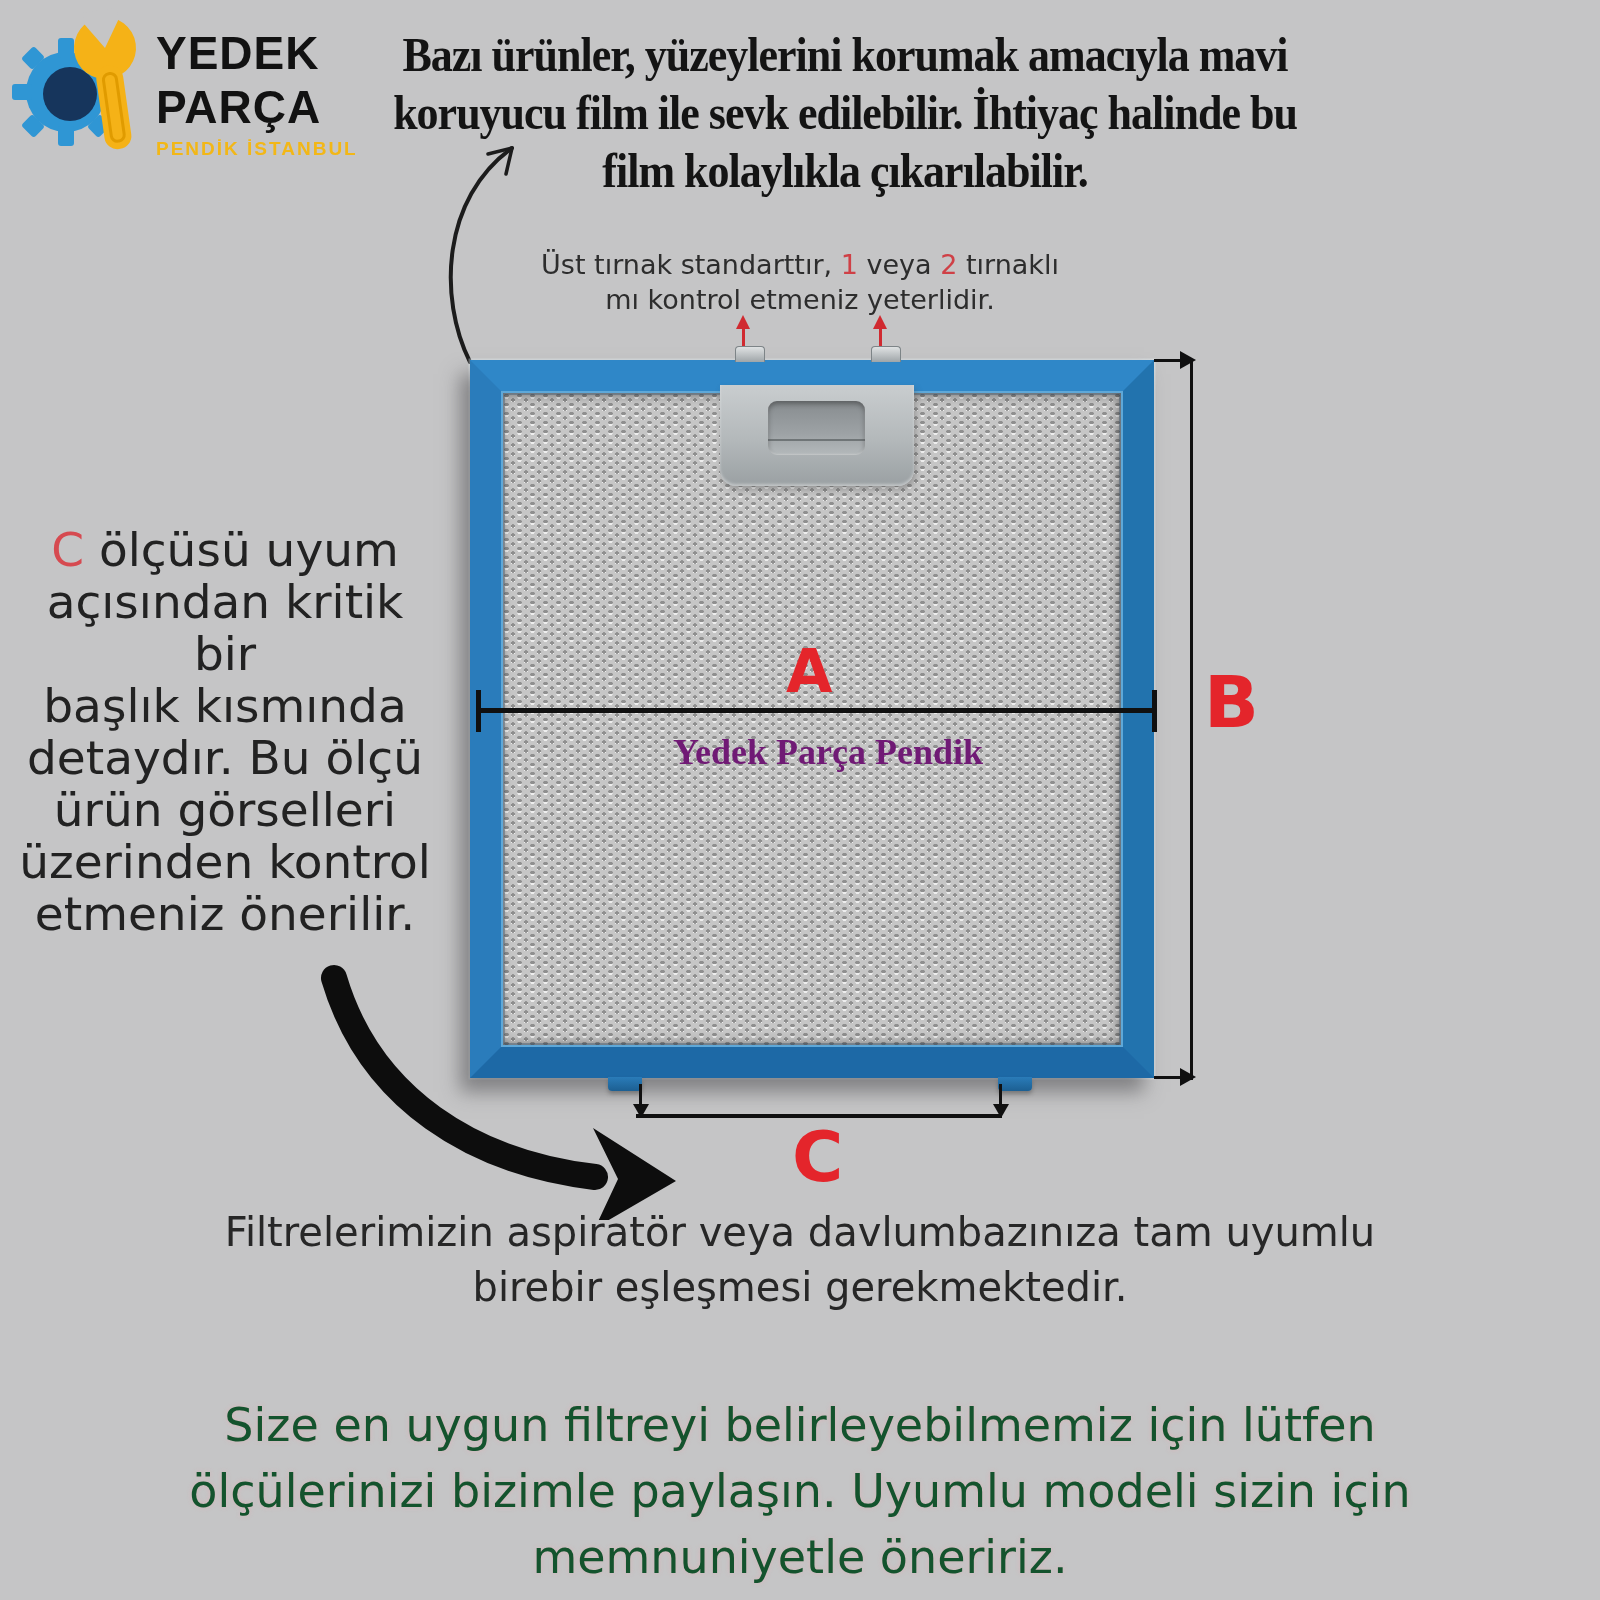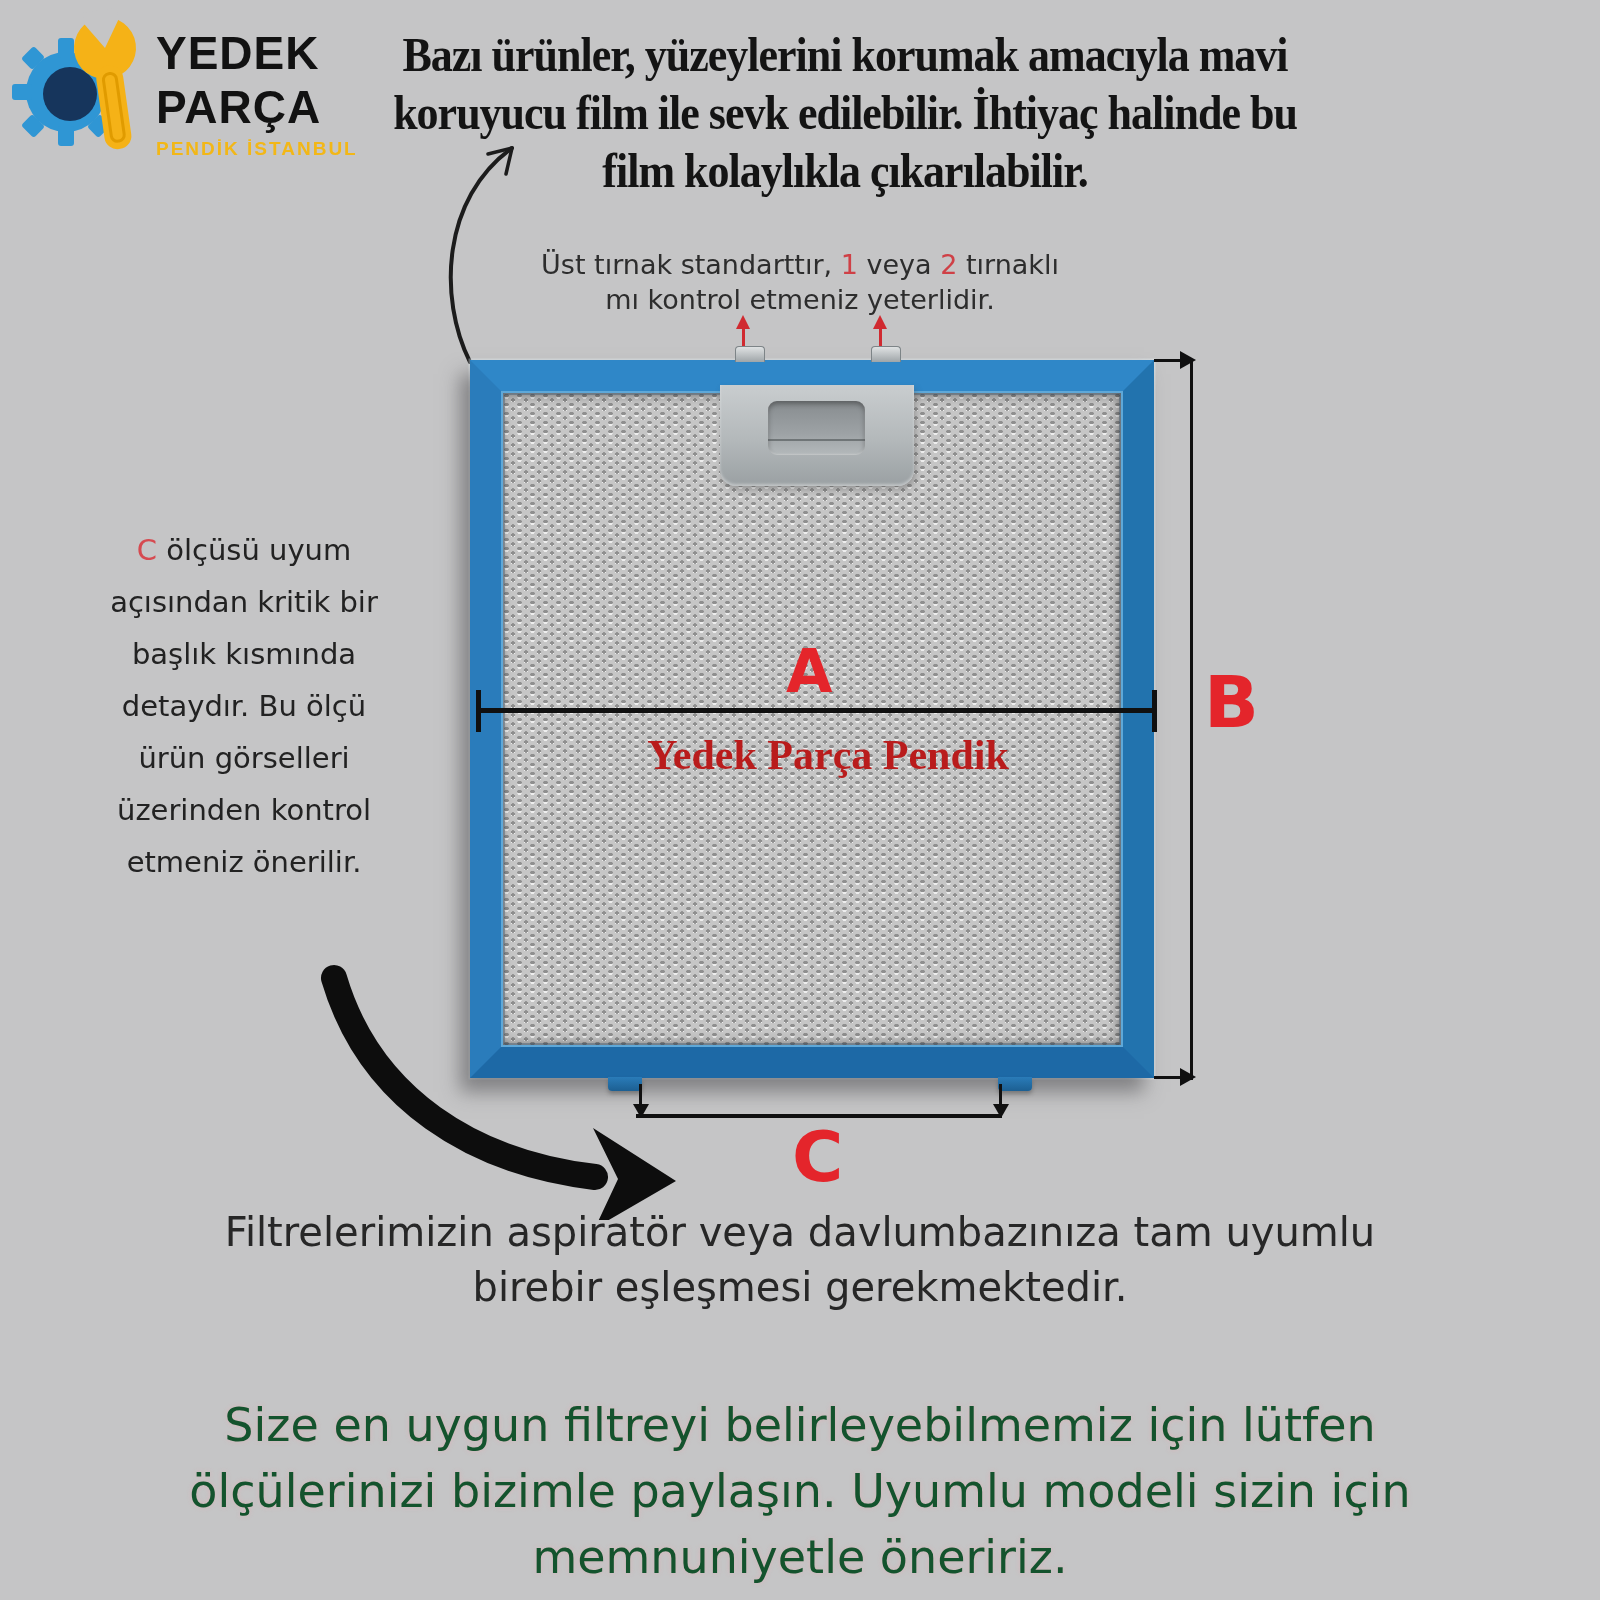--- a/index.html
+++ b/index.html
@@ -26,21 +26,21 @@
   
   #tab-note{left:490px; top:247px; width:620px; text-align:center; font-size:27px; line-height:35px; color:#2d2d2d;}
   .red-num{color:#cf4046;}
 
   
   .up-arrow{width:3px; height:24px; background:#d02a30; top:328px;}
   .up-arrow::before{content:""; position:absolute; left:-6px; top:-13px;
     border-left:7px solid transparent; border-right:7px solid transparent; border-bottom:14px solid #d02a30;}
 
   
-  #left-note{left:28px; top:524px; width:432px; text-align:center; font-size:29px; line-height:52px; color:#222;}
+  #left-note{left:9px; top:524px; width:432px; text-align:center; font-size:47px; line-height:52px; color:#222;}
   .red-c{color:#d64a50;}
 
   
   #filter{left:470px; top:360px; width:684px; height:718px;
     border:33px solid #2a7cb9;
     border-top-color:#2f87c8; border-left-color:#2a7cbb; border-right-color:#2273ae; border-bottom-color:#1d69a6;
     box-sizing:border-box;
     box-shadow:-10px 14px 18px rgba(75,75,78,0.55), 0 0 0 1.5px rgba(235,245,252,0.35);}
   #mesh{position:absolute; left:0; top:0; right:0; bottom:0;
     background-color:#c6c6c6;
@@ -73,21 +73,21 @@
   .b-arrow{height:3px; width:38px; left:1154px;}
   .b-head{width:0; height:0; border-top:9px solid transparent; border-bottom:9px solid transparent; border-left:16px solid #101010; left:1180px;}
   #dim-c-line{left:636px; top:1114px; width:366px; height:4px;}
   .c-arrow{width:3px; height:26px; top:1084px; background:#101010;}
   .c-head{width:0; height:0; border-left:8px solid transparent; border-right:8px solid transparent; border-top:14px solid #101010; top:1104px;}
   #label-a{left:786px; top:641px; font-size:60px;}
   #label-b{left:1204px; top:666px; font-size:72px;}
   #label-c{left:792px; top:1122px; font-size:70px;}
 
   #watermark{left:470px; top:731px; width:684px; padding-left:32px; box-sizing:border-box; text-align:center;
-    font-family:"Liberation Serif",serif; font-weight:bold; font-size:42px; color:#b91c1c; letter-spacing:0px;}
+    font-family:"Liberation Serif",serif; font-weight:bold; font-size:36px; color:#701a75; letter-spacing:0px;}
 
   
   #fit-note{left:60px; top:1205px; width:1480px; text-align:center; font-size:40px; line-height:55px; color:#272727;}
   .red-ab{color:#d8383e;}
   #cta-note{left:40px; top:1392px; width:1520px; text-align:center; font-size:46px; line-height:66px;
     color:#14532d; text-shadow:0 0 5px rgba(243,160,168,0.45);}
 
   svg{display:block;}
 </style>
 </head>

